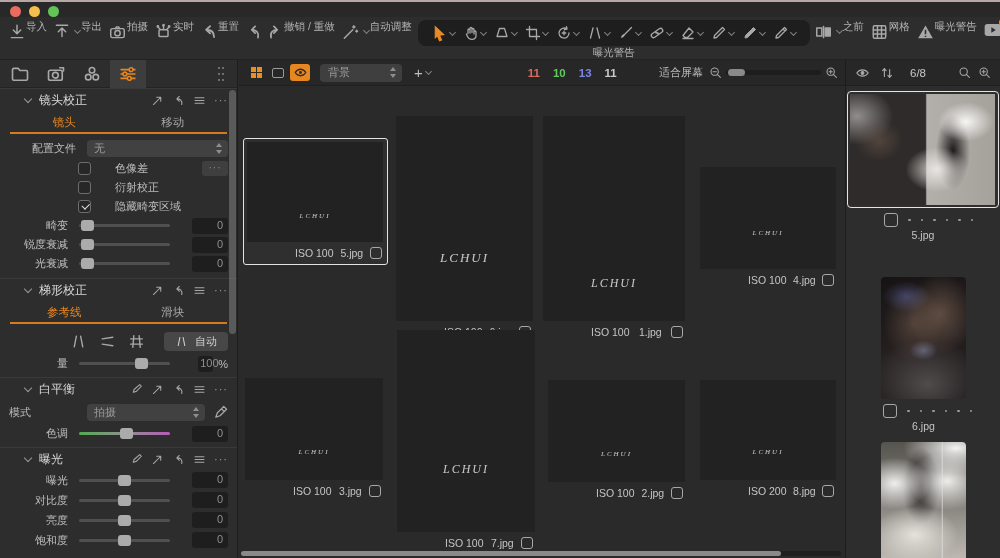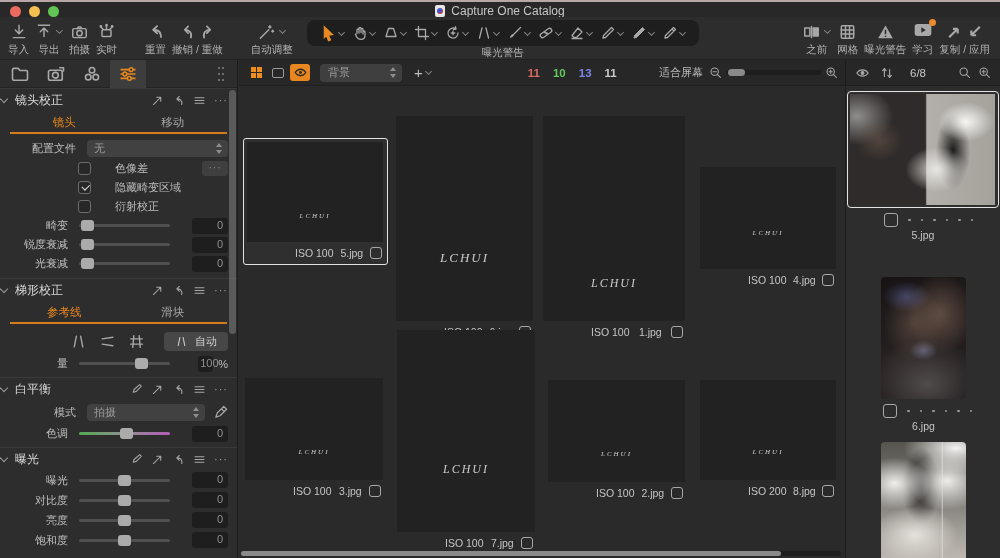--- a/index.html
+++ b/index.html
@@ -13,21 +13,21 @@
   .titlebar{position:absolute;top:0;left:0;right:0;height:17px;background:#282828;border-top:2px solid #b9a6a6;}
   .traffic{position:absolute;left:10px;top:4px;display:flex;gap:8px;}
   .tl{width:11px;height:11px;border-radius:50%;}
   .tl.red{background:#ed6a5f;} .tl.yellow{background:#f5bf4f;} .tl.green{background:#61c454;}
   .title-center{position:absolute;left:0;right:0;top:1px;display:flex;justify-content:center;align-items:center;gap:6px;height:15px;}
   .app-icon{width:10px;height:12px;background:#e8e8e8;border-radius:2px;position:relative;}
   .app-icon::after{content:"";position:absolute;left:2px;top:3px;width:6px;height:6px;border-radius:50%;background:radial-gradient(circle at 35% 35%, #4a52c8 55%, #c03a30 60%);}
   .win-title{font-size:12px;color:#c6c6c6;}
   
   .toolbar{position:absolute;top:17px;left:0;right:0;height:43px;background:#2d2d2d;display:flex;align-items:flex-start;padding:3px 10px 0 8px;border-bottom:1px solid #222;}
-  .titem{display:flex;flex-direction:column;align-items:center;margin-right:6px;}
+  .titem{display:flex;flex-direction:row;align-items:flex-start;margin-right:6px;}
   .ticons{height:23px;display:flex;align-items:center;gap:3px;}
   .tlabel{font-size:10.5px;color:#b2b2b2;line-height:13px;white-space:nowrap;}
   svg.ic{stroke:#a8a8a8;fill:none;stroke-width:1.3;stroke-linecap:round;stroke-linejoin:round;display:block;}
   .chv{width:7px;height:7px;position:relative;}
   .chv::after{content:"";position:absolute;top:0;left:1px;width:4px;height:4px;border-right:1.3px solid #828282;border-bottom:1.3px solid #828282;transform:rotate(45deg);}
   .tgap{width:22px;} .tgap-s{width:8px;}
   .cursor-block{display:flex;flex-direction:column;align-items:center;margin-right:4px;}
   .cursor-pill{display:flex;align-items:center;gap:1px;background:#1e1e1e;border-radius:8px;height:26px;padding:0 10px;}
   .cursor-pill .ctool{display:flex;align-items:center;gap:1px;padding:0 3px;}
   .tspacer{flex:1;}
@@ -43,21 +43,21 @@
   .ttab{width:36px;height:28px;display:flex;align-items:center;justify-content:center;}
   .ttab.active{background:#3d3d3d;}
   .handle-dots{position:absolute;right:12px;top:5px;width:8px;height:18px;
     background:radial-gradient(circle 1.2px at 2px 3px,#6e6e6e 1.2px,transparent 1.3px),
                radial-gradient(circle 1.2px at 6px 3px,#6e6e6e 1.2px,transparent 1.3px),
                radial-gradient(circle 1.2px at 2px 9px,#6e6e6e 1.2px,transparent 1.3px),
                radial-gradient(circle 1.2px at 6px 9px,#6e6e6e 1.2px,transparent 1.3px),
                radial-gradient(circle 1.2px at 2px 15px,#6e6e6e 1.2px,transparent 1.3px),
                radial-gradient(circle 1.2px at 6px 15px,#6e6e6e 1.2px,transparent 1.3px);}
   .sb-scroll{position:absolute;right:1px;top:30px;width:7px;height:244px;background:#808080;border-radius:4px;opacity:.55;}
-  .phead{display:flex;align-items:center;height:23px;padding:0 9px 0 0;border-top:1px solid #3a3a3a;}
+  .phead{display:flex;align-items:center;height:23px;padding:0 9px 0 24px;border-top:1px solid #3a3a3a;}
   .phead:first-of-type{border-top:none;}
   .pchev{width:8px;height:8px;position:relative;margin-right:7px;}
   .pchev::after{content:"";position:absolute;top:0;left:1px;width:5px;height:5px;border-right:1.4px solid #9a9a9a;border-bottom:1.4px solid #9a9a9a;transform:rotate(45deg);}
   .ptitle{font-size:12px;color:#d8d8d8;}
   .picons{margin-left:auto;display:flex;align-items:center;gap:8px;}
   .ptabs{display:flex;height:21px;margin:2px 10px 4px;border-bottom:2px solid #d47c1e;}
   .ptab{flex:1;text-align:center;font-size:11.5px;color:#a8a8a8;line-height:19px;}
   .ptab.active{color:#e8871f;}
   .srow{display:flex;align-items:center;height:19px;padding-right:9px;}
   .srow .lbl{width:68px;text-align:right;font-size:11px;color:#bdbdbd;flex:none;}
@@ -189,24 +189,20 @@
 <body>
 
 <div id="window">
 
   <div class="titlebar">
     <div class="traffic">
       <span class="tl red"></span>
       <span class="tl yellow"></span>
       <span class="tl green"></span>
     </div>
-    <div class="title-center">
-      <span class="app-icon"></span>
-      <span class="win-title">Capture One Catalog</span>
-    </div>
   </div>
 
   <div class="toolbar">
     <div class="titem">
       <div class="ticons">
           <svg class="ic" width="18" height="18" viewBox="0 0 16 16">
             <path d="M8 2v7M4.7 6.2 8 9.5l3.3-3.3M3 13h10"></path>
           </svg>
         </div>
       <div class="tlabel">导入</div>
@@ -466,26 +462,26 @@
           <span class="ddval">无</span>
           <span class="stepper"></span>
         </span>
       </div>
       <div class="cbrow">
         <span class="cb"></span>
         <span class="cblbl">色像差</span>
         <span class="dots-btn">···</span>
       </div>
       <div class="cbrow">
+        <span class="cb"></span>
+        <span class="cblbl">衍射校正</span>
+      </div>
+      <div class="cbrow">
         <span class="cb checked"></span>
         <span class="cblbl">隐藏畸变区域</span>
-      </div>
-      <div class="cbrow">
-        <span class="cb"></span>
-        <span class="cblbl">衍射校正</span>
       </div>
       <div class="srow">
         <span class="lbl">畸变</span>
         <span class="track">
             <span class="knob" style="left:2px"></span>
           </span>
         <span class="val">0</span>
       </div>
       <div class="srow">
         <span class="lbl">锐度衰减</span>
@@ -561,21 +557,21 @@
           <svg class="ic" width="13" height="13" viewBox="0 0 16 16">
               <path d="M12 13c1-5-2-7-6-7M6 6l3-3M6 6l3 3"></path>
             </svg>
           <svg class="ic" width="13" height="13" viewBox="0 0 16 16">
               <path d="M2.5 4.5h11M2.5 8h11M2.5 11.5h11"></path>
             </svg>
           <span style="font-size:11px;color:#9a9a9a;letter-spacing:1px;">···</span>
         </span>
       </div>
       <div class="wb-dd-row">
-        <span class="lbl" style="width:67px;text-align:right;font-size:11px;color:#bdbdbd;flex:none;">模式</span>
+        <span class="lbl" style="width:67px;font-size:11px;color:#bdbdbd;flex:none;">模式</span>
         <span class="dd" style="flex:1">
           <span class="ddval">拍摄</span>
           <span class="stepper"></span>
         </span>
         <span class="eyedrop-btn">
             <svg class="ic" width="15" height="15" viewBox="0 0 16 16">
               <path d="m11.5 1.5 3 3-7 7L3 13l1.5-4.5zM9 4l3 3"></path>
             </svg>
           </span>
       </div>

